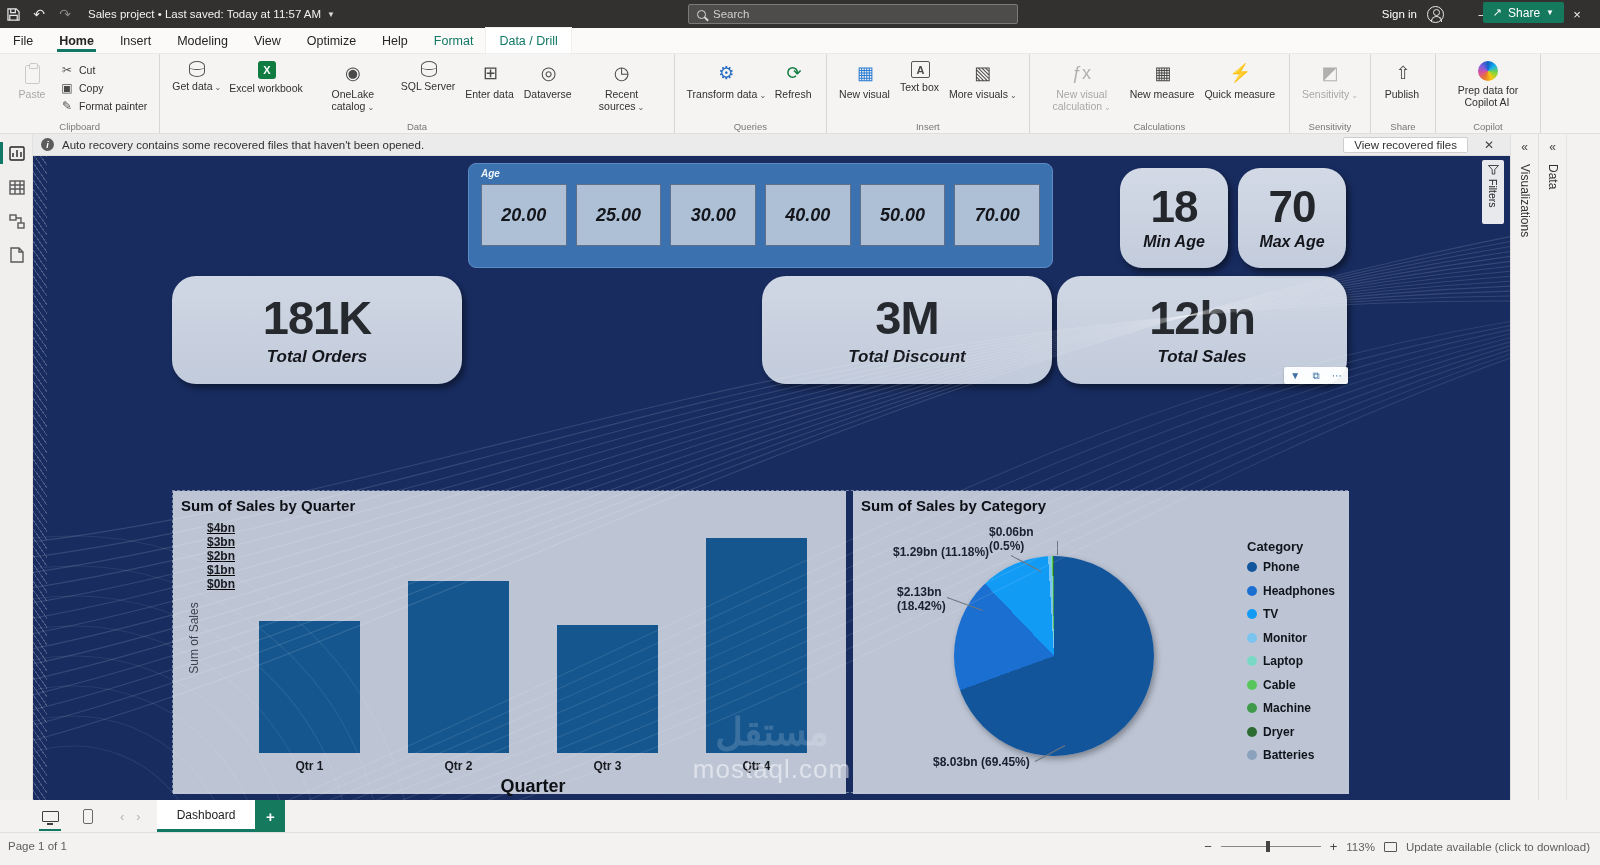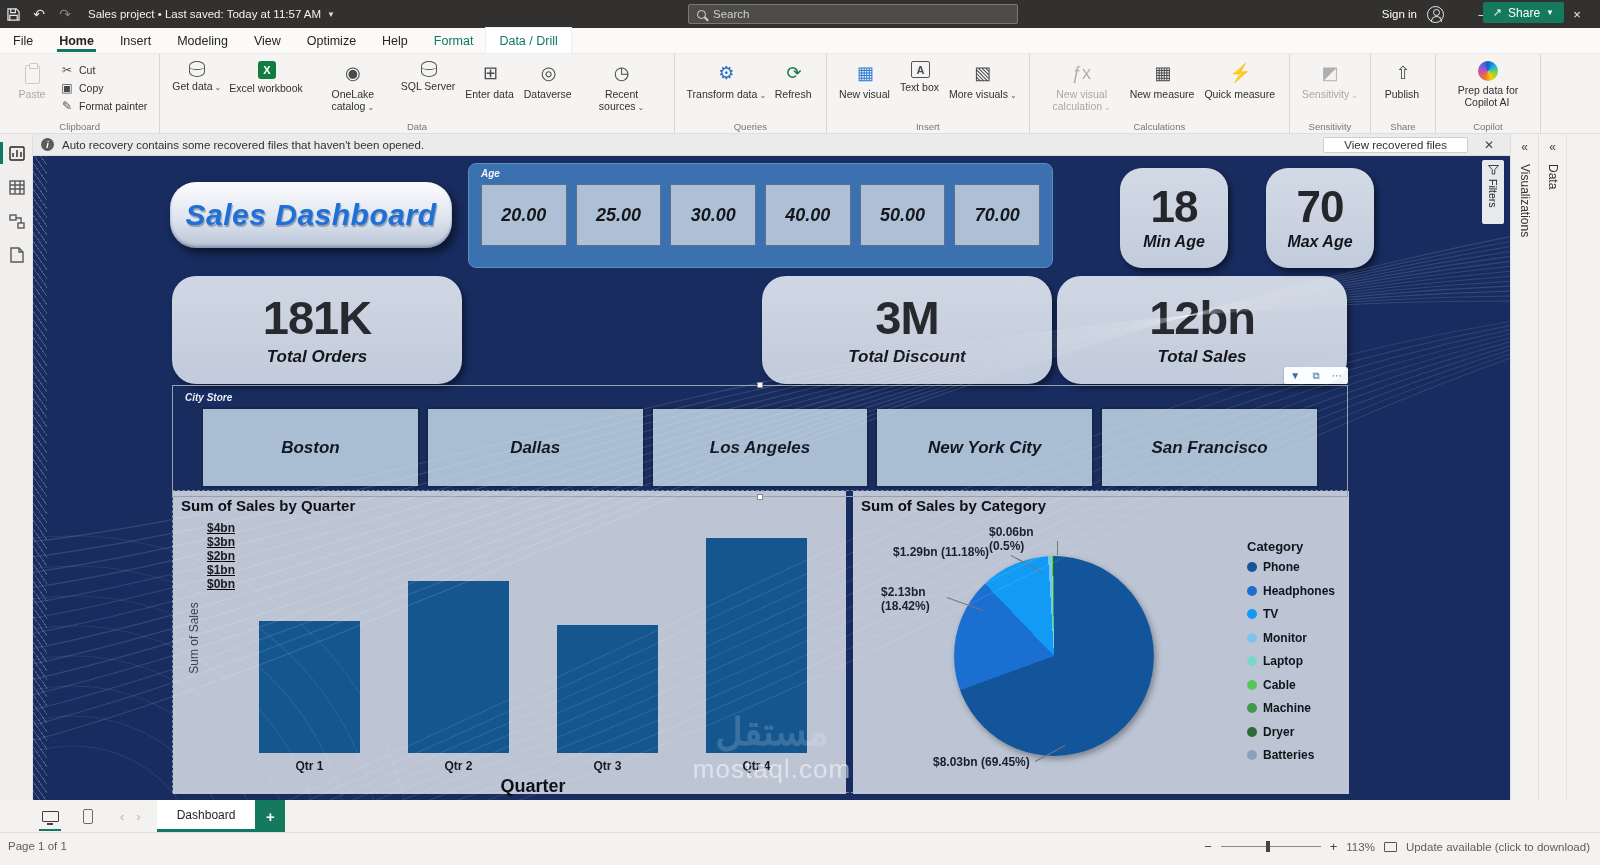--- a/index.html
+++ b/index.html
@@ -56,21 +56,21 @@
   .clip-ic { width:15px; height:19px; border:1.6px solid #8f8d8b; border-radius:2px; position:relative; margin-top:2px; }
   .clip-ic::before { content:""; position:absolute; left:3px; top:-3px; width:7px; height:4px; border:1.6px solid #8f8d8b; border-radius:2px 2px 0 0; background:#f5f4f3; }
   .small-col { display:flex; flex-direction:column; justify-content:flex-start; gap:2px; padding-top:4px; }
   .sbtn { display:flex; align-items:center; gap:5px; font-size:10.5px; color:#323130; padding:1px 4px; border-radius:2px; cursor:pointer; white-space:nowrap; }
   .sbtn .sic { font-size:12px; color:#4a4a4a; width:14px; text-align:center; }
 
   
   #notifbar { position:absolute; left:33px; top:134px; width:1477px; height:22px; background:#ebebeb; border-bottom:1px solid #dcdcdc; display:flex; align-items:center; padding:0 8px; gap:8px; }
   .info-ic { width:13px; height:13px; border-radius:50%; background:#5c5c5c; color:#fff; font-size:9px; display:flex; align-items:center; justify-content:center; font-style:italic; font-weight:bold; flex:none; }
   #notif-text { font-size:11.5px; color:#323130; }
-  #notif-action { margin-left:auto; background:#fff; border:1px solid #cfcecd; border-radius:2px; font-size:11.5px; color:#323130; padding:1px 20px; cursor:pointer; }
+  #notif-action { margin-left:auto; background:#fff; border:1px solid #cfcecd; border-radius:2px; font-size:11.5px; color:#323130; padding:1px 10px; cursor:pointer; }
   #notif-close { font-size:12px; color:#444; padding:0 8px; cursor:pointer; }
 
   
   #sidebar { position:absolute; left:0; top:134px; width:33px; height:666px; background:#f0efee; border-right:1px solid #e3e1df; }
   .sb-item { width:33px; height:30px; margin-top:4px; display:flex; align-items:center; justify-content:center; position:relative; cursor:pointer; }
   .sb-item.active::before { content:""; position:absolute; left:0; top:4px; bottom:4px; width:2.5px; background:#117865; }
   .sb-item svg { stroke:#5a5a5a; fill:none; stroke-width:1.4; }
   .sb-item.active svg { stroke:#252423; }
 
   
@@ -403,42 +403,39 @@
         <circle cx="40" cy="720" r="130" fill="none" stroke="#ffffff" stroke-opacity="0.08" stroke-width="1.1"></circle>
         <circle cx="40" cy="720" r="160" fill="none" stroke="#ffffff" stroke-opacity="0.08" stroke-width="1.1"></circle>
         <circle cx="40" cy="720" r="190" fill="none" stroke="#ffffff" stroke-opacity="0.08" stroke-width="1.1"></circle>
         <circle cx="40" cy="720" r="220" fill="none" stroke="#ffffff" stroke-opacity="0.08" stroke-width="1.1"></circle>
         <circle cx="40" cy="720" r="250" fill="none" stroke="#ffffff" stroke-opacity="0.08" stroke-width="1.1"></circle>
         <circle cx="40" cy="720" r="280" fill="none" stroke="#ffffff" stroke-opacity="0.08" stroke-width="1.1"></circle>
         <circle cx="40" cy="720" r="310" fill="none" stroke="#ffffff" stroke-opacity="0.08" stroke-width="1.1"></circle>
         <circle cx="40" cy="720" r="340" fill="none" stroke="#ffffff" stroke-opacity="0.08" stroke-width="1.1"></circle>
       </svg>
 
-    <div id="title-card">
-      <span>Sales Dashboard</span>
-    </div>
 
     <div id="age-panel">
       <div id="age-label">Age</div>
       <div id="age-buttons">
 
       <div class="age-btn">20.00</div>
           <div class="age-btn">25.00</div>
           <div class="age-btn">30.00</div>
           <div class="age-btn">40.00</div>
           <div class="age-btn">50.00</div>
           <div class="age-btn">70.00</div>
         </div>
     </div>
 
     <div class="stat-card" style="left:1087px; top:12px;">
       <span class="val">18</span>
       <span class="lbl">Min Age</span>
     </div>
-    <div class="stat-card" style="left:1205px; top:12px;margin-left:28px;">
+    <div class="stat-card" style="left:1205px; top:12px;">
       <span class="val">70</span>
       <span class="lbl">Max Age</span>
     </div>
 
     <div class="kpi-card" style="left:139px;">
       <span class="val">181K</span>
       <span class="lbl">Total Orders</span>
     </div>
     <div class="kpi-card" style="left:729px;">
       <span class="val">3M</span>
@@ -448,33 +445,20 @@
       <span class="val">12bn</span>
       <span class="lbl">Total Sales</span>
     </div>
 
     <div id="hover-toolbar">
       <span>▼</span>
       <span>⧉</span>
       <span>⋯</span>
     </div>
 
-    <div id="city-frame">
-      <div class="handle" style="left:50%; top:-4px; margin-left:-3px;"></div>
-      <div class="handle" style="left:50%; bottom:-4px; margin-left:-3px;"></div>
-      <div id="city-label">City Store</div>
-      <div id="city-buttons">
-
-      <div class="city-btn">Boston</div>
-          <div class="city-btn">Dallas</div>
-          <div class="city-btn">Los Angeles</div>
-          <div class="city-btn">New York City</div>
-          <div class="city-btn">San Francisco</div>
-        </div>
-    </div>
 
     <div id="charts-row">
       <div id="bar-panel">
         <div class="chart-title">Sum of Sales by Quarter</div>
         <div id="bar-ylabel">Sum of Sales</div>
         <div id="bar-yticks">
 
         <div>$4bn</div>
             <div>$3bn</div>
             <div>$2bn</div>
@@ -514,21 +498,21 @@
         <div>
 
         <div class="callout" style="left: 136px; top: 34px;">
             <div>$0.06bn</div>
               <div>(0.5%)</div>
           </div>
             <div class="callout" style="left: 40px; top: 54px;">
             <div>$1.29bn (11.18%)</div>
               <div></div>
           </div>
-            <div class="callout" style="left: 28px; top: 94px;">
+            <div class="callout" style="left: 44px; top: 94px;">
             <div>$2.13bn</div>
               <div>(18.42%)</div>
           </div>
             <div class="callout" style="left: 80px; top: 264px;">
             <div>$8.03bn (69.45%)</div>
               <div></div>
           </div>
           </div>
         <div id="legend">
           <div id="legend-title">Category</div>

